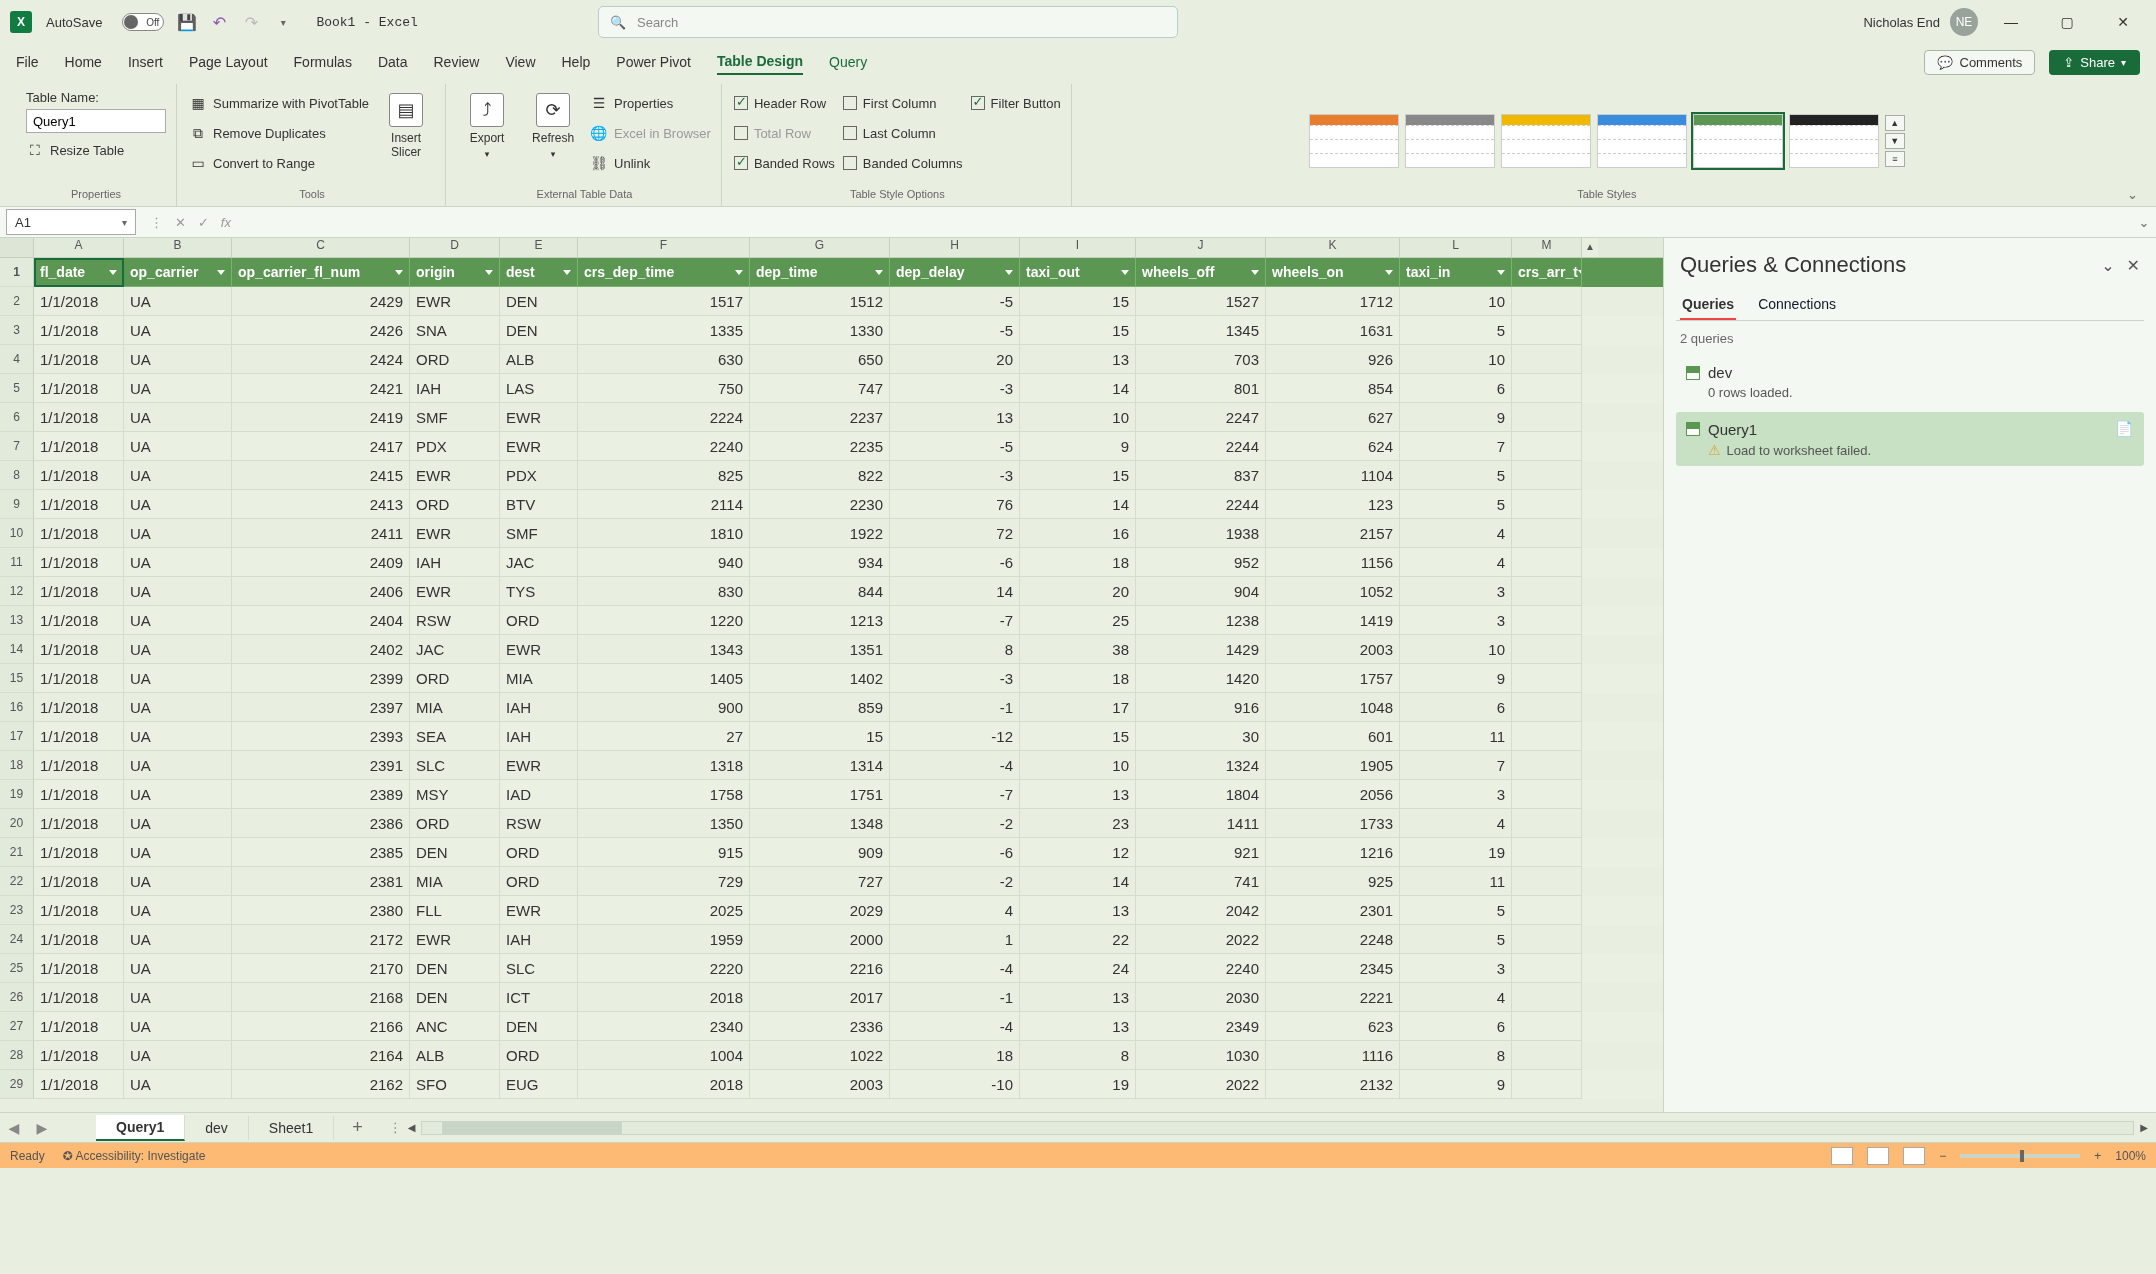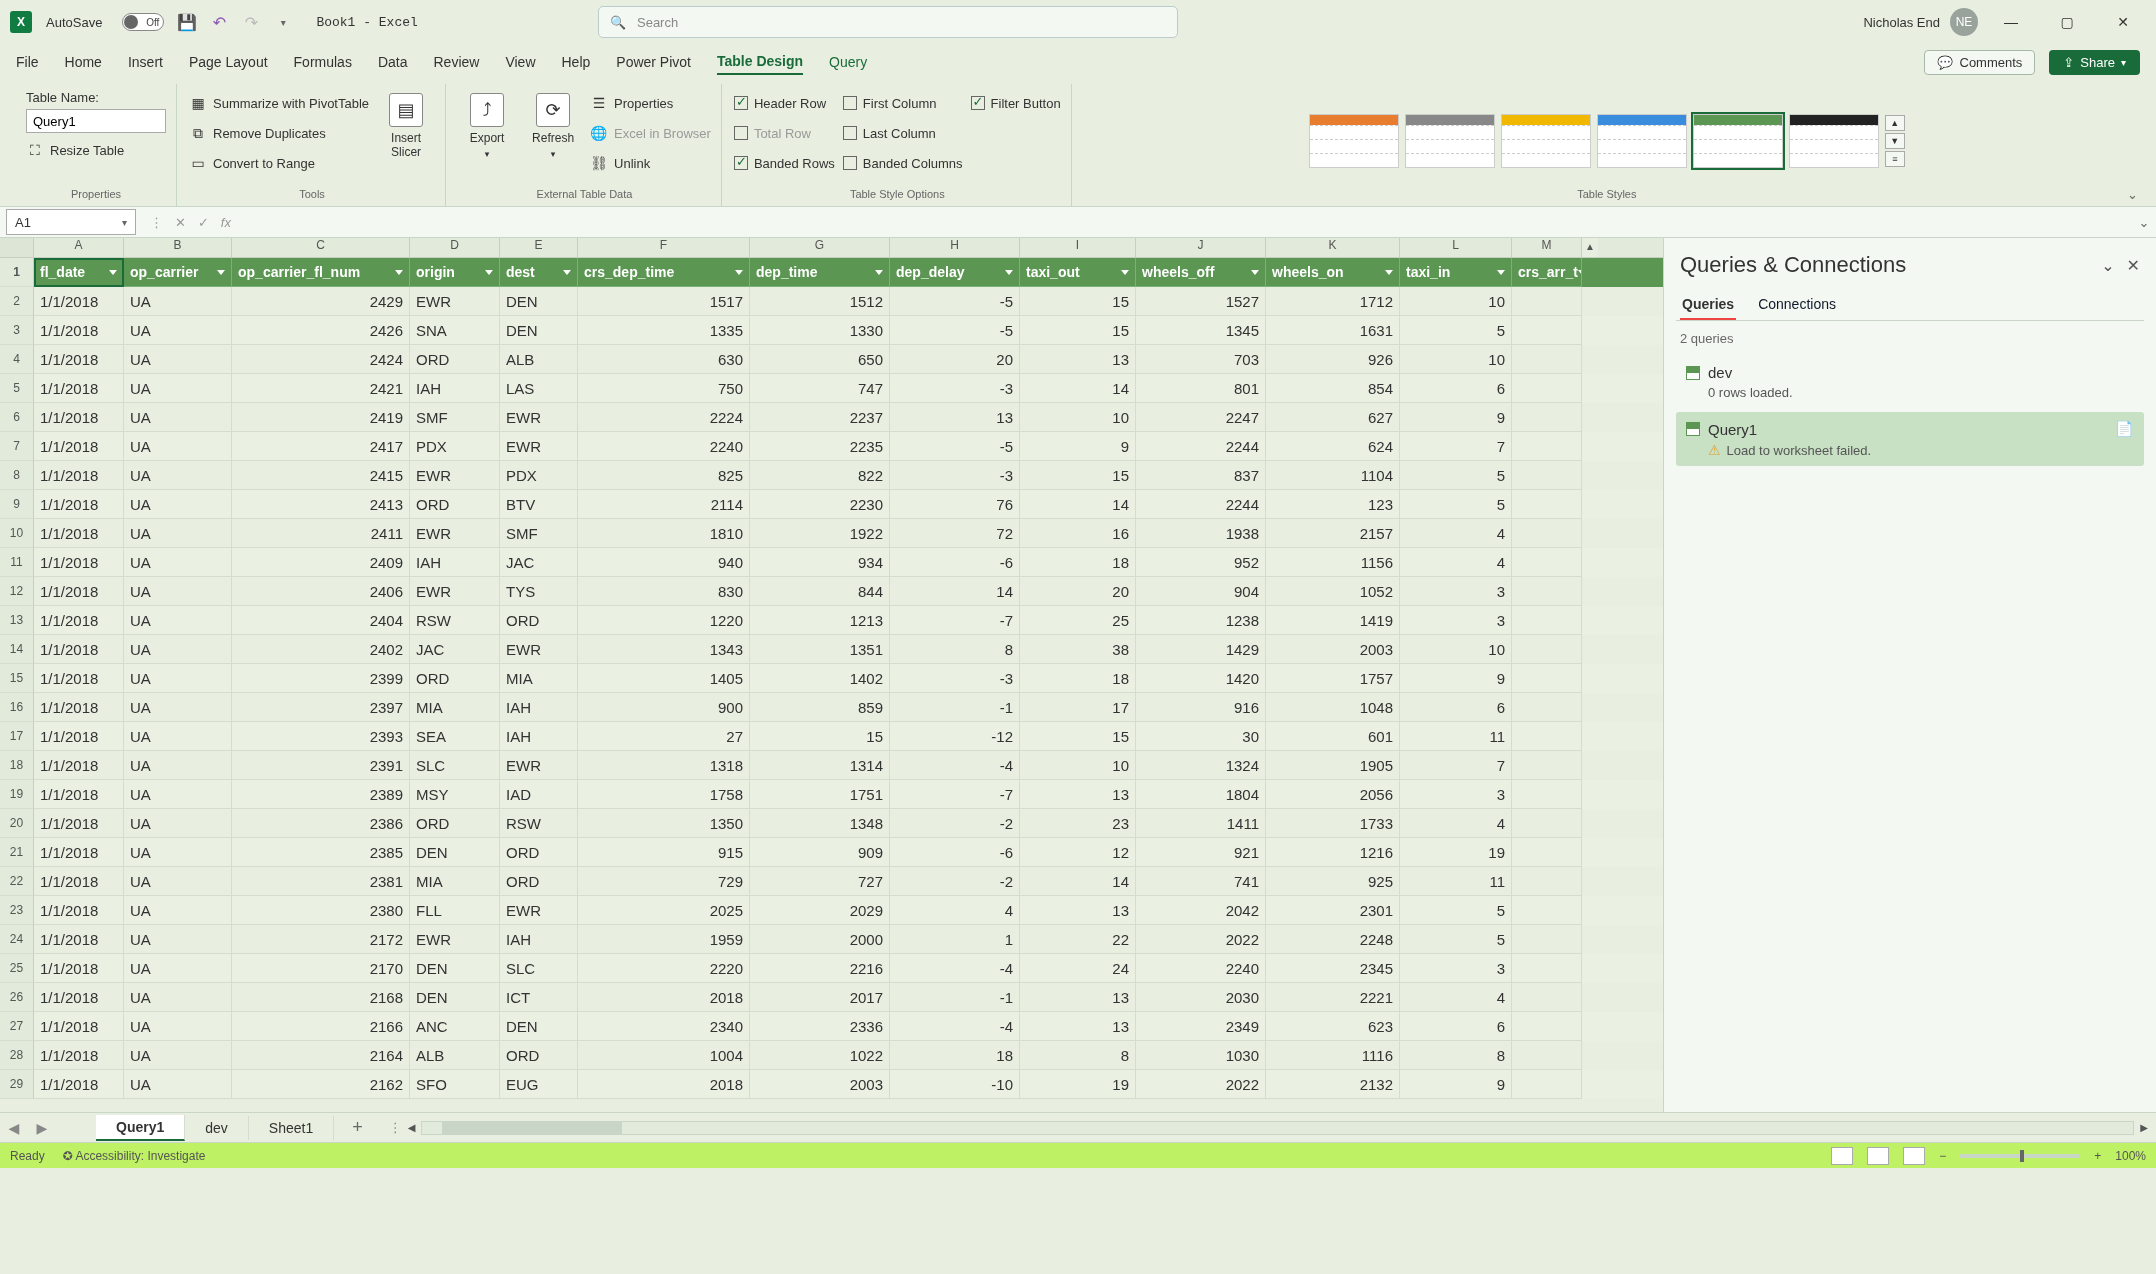--- a/index.html
+++ b/index.html
@@ -101,21 +101,21 @@
 .sheettabs { height: 30px; display: flex; align-items: center; border-top: 1px solid #c9d5c6; }
 .stnav { width: 28px; text-align: center; color: #888; font-size: 14px; }
 .stab { padding: 4px 20px; font-size: 14px; color: #333; border-right: 1px solid #d5ddd0; }
 .stab.active { background: #fff; border-bottom: 2px solid #1a6b3a; font-weight: 600; }
 .stab.add { border: none; color: #666; font-size: 18px; padding: 0 18px; }
 .hscroll { flex: 1; display:flex; align-items:center; padding:0 8px; gap:6px; }
 .hscroll .track { flex:1; height:14px; background:#e1eadb; position:relative; border:1px solid #c9d5c6; }
 .hscroll .thumb { position:absolute; left:20px; width:180px; height:12px; background:#c9d5c6; }
 
 
-.statusbar { height: 26px; display: flex; align-items: center; padding: 0 10px; background: #bef264; border-top: 1px solid #c9d5c6; font-size: 12px; color: #555; gap: 18px; }
+.statusbar { height: 26px; display: flex; align-items: center; padding: 0 10px; background: #fdba74; border-top: 1px solid #c9d5c6; font-size: 12px; color: #555; gap: 18px; }
 .statusbar .right { margin-left: auto; display: flex; align-items: center; gap: 14px; }
 .view-btn { width: 22px; height: 18px; border: 1px solid #aaa; display:inline-block; background:#fff; }
 .zoom-line { width: 120px; height: 4px; background: #c9d5c6; position: relative; }
 .zoom-line::after { content:""; position:absolute; left:50%; top:-4px; width:4px; height:12px; background:#666; }
 </style>
 </head>
 <body>
 
 <div class="titlebar">
   <div class="app-logo">X</div>

